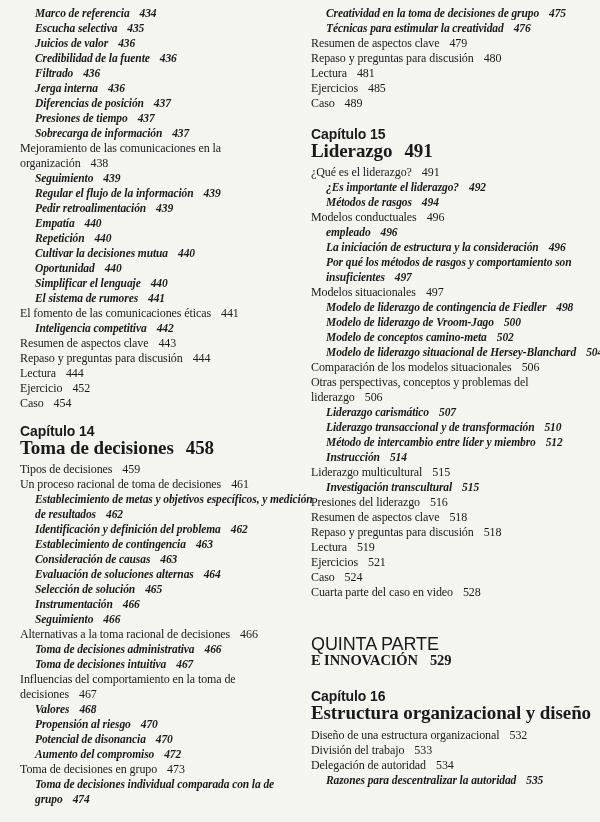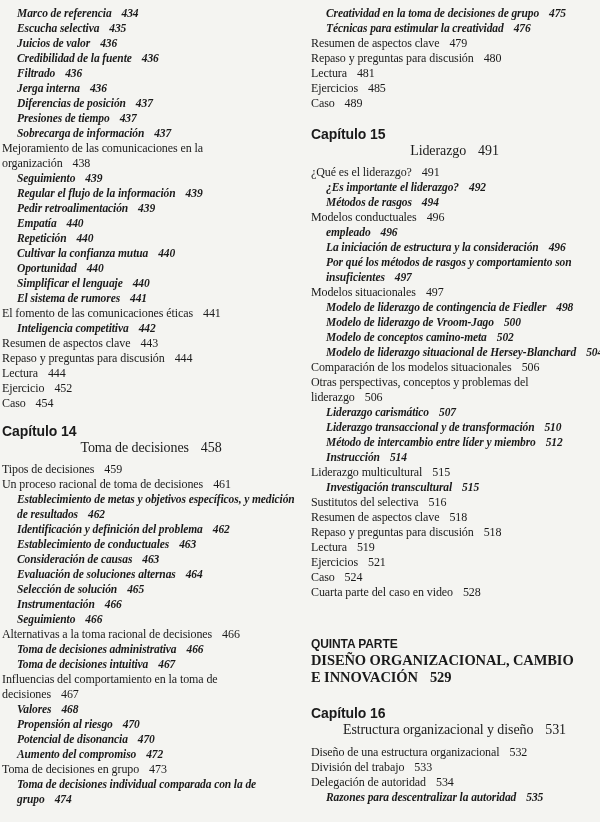--- a/index.html
+++ b/index.html
@@ -6,21 +6,21 @@
   body{
     width:600px;height:822px;
     background:#f4f4f1;
     color:#1a1a1a;
     font-family:"Liberation Serif", serif;
     overflow:hidden;
     position:relative;
   }
   .page{position:absolute;inset:0;}
   .col{position:absolute;top:6px;}
-  .col-left{left:2px;width:298px;}
+  .col-left{left:20px;width:298px;}
   .col-right{left:311px;width:287px;}
   .line{
     font-size:12px;
     line-height:15px;
     white-space:nowrap;
     letter-spacing:-0.1px;
   }
   .main{font-weight:normal;}
   .sub{
     padding-left:15px;
@@ -28,29 +28,28 @@
     font-weight:bold;
     font-size:11.5px;
   }
   .chlabel{
     font-family:"Liberation Sans", sans-serif;
     font-weight:bold;
     font-size:14px;
     line-height:16px;
   }
   .chtitle{
-    font-weight:normal;
-    font-size:14px;
+    font-weight:bold;
+    font-size:19px;
     line-height:17px;
-    text-align:center;
   }
   .plabel{
     font-family:"Liberation Sans", sans-serif;
-    font-weight:bold;
-    font-size:12px;
+    font-weight:normal;
+    font-size:18px;
     line-height:16px;
   }
   .ptitle{
     font-weight:bold;
     font-size:14.5px;
     line-height:17px;
   }
   .pg{margin-left:10px;}
   .chtitle .pg, .ptitle .pg{margin-left:12px;}
 </style>
@@ -68,41 +67,41 @@
       <div class="line sub"><span class="t">Diferencias de posición</span><span class="pg">437</span></div>
       <div class="line sub"><span class="t">Presiones de tiempo</span><span class="pg">437</span></div>
       <div class="line sub"><span class="t">Sobrecarga de información</span><span class="pg">437</span></div>
       <div class="line main"><span class="t">Mejoramiento de las comunicaciones en la</span></div>
       <div class="line main"><span class="t">organización</span><span class="pg">438</span></div>
       <div class="line sub"><span class="t">Seguimiento</span><span class="pg">439</span></div>
       <div class="line sub"><span class="t">Regular el flujo de la información</span><span class="pg">439</span></div>
       <div class="line sub"><span class="t">Pedir retroalimentación</span><span class="pg">439</span></div>
       <div class="line sub"><span class="t">Empatía</span><span class="pg">440</span></div>
       <div class="line sub"><span class="t">Repetición</span><span class="pg">440</span></div>
-      <div class="line sub"><span class="t">Cultivar la confianza mutua</span><span class="pg">440</span></div>
+      <div class="line sub"><span class="t">Cultivar la decisiones mutua</span><span class="pg">440</span></div>
       <div class="line sub"><span class="t">Oportunidad</span><span class="pg">440</span></div>
       <div class="line sub"><span class="t">Simplificar el lenguaje</span><span class="pg">440</span></div>
       <div class="line sub"><span class="t">El sistema de rumores</span><span class="pg">441</span></div>
       <div class="line main"><span class="t">El fomento de las comunicaciones éticas</span><span class="pg">441</span></div>
       <div class="line sub"><span class="t">Inteligencia competitiva</span><span class="pg">442</span></div>
       <div class="line main"><span class="t">Resumen de aspectos clave</span><span class="pg">443</span></div>
       <div class="line main"><span class="t">Repaso y preguntas para discusión</span><span class="pg">444</span></div>
       <div class="line main"><span class="t">Lectura</span><span class="pg">444</span></div>
       <div class="line main"><span class="t">Ejercicio</span><span class="pg">452</span></div>
       <div class="line main"><span class="t">Caso</span><span class="pg">454</span></div>
       <div style="height: 12px;"></div>
       <div class="line chlabel"><span class="t">Capítulo 14</span></div>
       <div class="line chtitle"><span class="t">Toma de decisiones</span><span class="pg">458</span></div>
       <div style="height: 6px;"></div>
       <div class="line main"><span class="t">Tipos de decisiones</span><span class="pg">459</span></div>
       <div class="line main"><span class="t">Un proceso racional de toma de decisiones</span><span class="pg">461</span></div>
       <div class="line sub"><span class="t">Establecimiento de metas y objetivos específicos, y medición</span></div>
       <div class="line sub"><span class="t">de resultados</span><span class="pg">462</span></div>
       <div class="line sub"><span class="t">Identificación y definición del problema</span><span class="pg">462</span></div>
-      <div class="line sub"><span class="t">Establecimiento de conductuales</span><span class="pg">463</span></div>
+      <div class="line sub"><span class="t">Establecimiento de contingencia</span><span class="pg">463</span></div>
       <div class="line sub"><span class="t">Consideración de causas</span><span class="pg">463</span></div>
       <div class="line sub"><span class="t">Evaluación de soluciones alternas</span><span class="pg">464</span></div>
       <div class="line sub"><span class="t">Selección de solución</span><span class="pg">465</span></div>
       <div class="line sub"><span class="t">Instrumentación</span><span class="pg">466</span></div>
       <div class="line sub"><span class="t">Seguimiento</span><span class="pg">466</span></div>
       <div class="line main"><span class="t">Alternativas a la toma racional de decisiones</span><span class="pg">466</span></div>
       <div class="line sub"><span class="t">Toma de decisiones administrativa</span><span class="pg">466</span></div>
       <div class="line sub"><span class="t">Toma de decisiones intuitiva</span><span class="pg">467</span></div>
       <div class="line main"><span class="t">Influencias del comportamiento en la toma de</span></div>
       <div class="line main"><span class="t">decisiones</span><span class="pg">467</span></div>
@@ -141,30 +140,29 @@
       <div class="line sub"><span class="t">Modelo de liderazgo situacional de Hersey-Blanchard</span><span class="pg">504</span></div>
       <div class="line main"><span class="t">Comparación de los modelos situacionales</span><span class="pg">506</span></div>
       <div class="line main"><span class="t">Otras perspectivas, conceptos y problemas del</span></div>
       <div class="line main"><span class="t">liderazgo</span><span class="pg">506</span></div>
       <div class="line sub"><span class="t">Liderazgo carismático</span><span class="pg">507</span></div>
       <div class="line sub"><span class="t">Liderazgo transaccional y de transformación</span><span class="pg">510</span></div>
       <div class="line sub"><span class="t">Método de intercambio entre líder y miembro</span><span class="pg">512</span></div>
       <div class="line sub"><span class="t">Instrucción</span><span class="pg">514</span></div>
       <div class="line main"><span class="t">Liderazgo multicultural</span><span class="pg">515</span></div>
       <div class="line sub"><span class="t">Investigación transcultural</span><span class="pg">515</span></div>
-      <div class="line main"><span class="t">Sustitutos del selectiva</span><span class="pg">516</span></div>
+      <div class="line main"><span class="t">Presiones del liderazgo</span><span class="pg">516</span></div>
       <div class="line main"><span class="t">Resumen de aspectos clave</span><span class="pg">518</span></div>
       <div class="line main"><span class="t">Repaso y preguntas para discusión</span><span class="pg">518</span></div>
       <div class="line main"><span class="t">Lectura</span><span class="pg">519</span></div>
       <div class="line main"><span class="t">Ejercicios</span><span class="pg">521</span></div>
       <div class="line main"><span class="t">Caso</span><span class="pg">524</span></div>
       <div class="line main"><span class="t">Cuarta parte del caso en video</span><span class="pg">528</span></div>
       <div style="height: 36px;"></div>
       <div class="line plabel"><span class="t">QUINTA PARTE</span></div>
-      <div class="line ptitle"><span class="t">DISEÑO ORGANIZACIONAL, CAMBIO</span></div>
       <div class="line ptitle"><span class="t">E INNOVACIÓN</span><span class="pg">529</span></div>
       <div style="height: 19px;"></div>
       <div class="line chlabel"><span class="t">Capítulo 16</span></div>
       <div class="line chtitle"><span class="t">Estructura organizacional y diseño</span><span class="pg">531</span></div>
       <div style="height: 7px;"></div>
       <div class="line main"><span class="t">Diseño de una estructura organizacional</span><span class="pg">532</span></div>
       <div class="line main"><span class="t">División del trabajo</span><span class="pg">533</span></div>
       <div class="line main"><span class="t">Delegación de autoridad</span><span class="pg">534</span></div>
       <div class="line sub"><span class="t">Razones para descentralizar la autoridad</span><span class="pg">535</span></div>
     </div>

